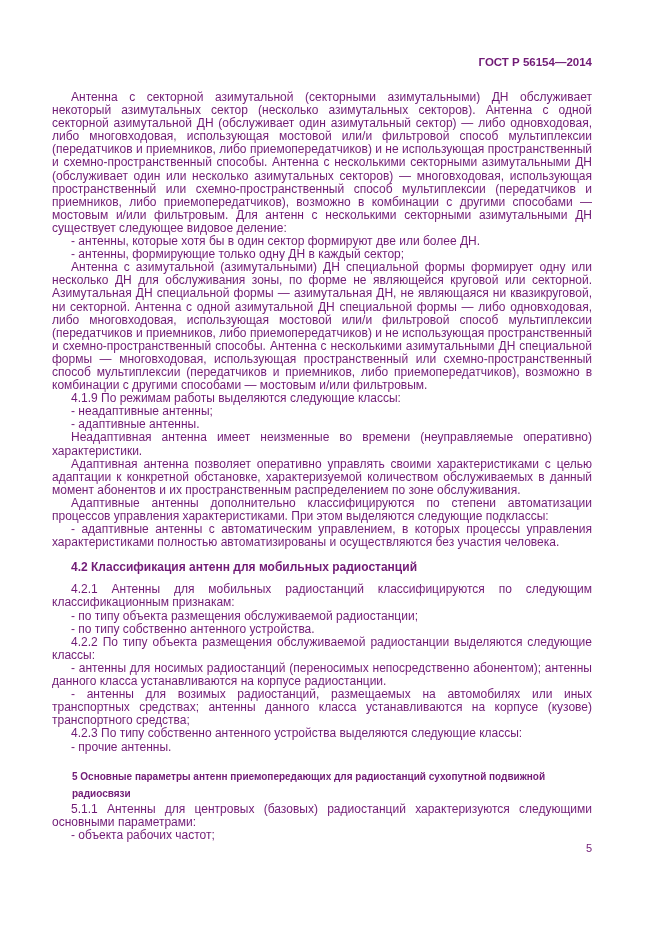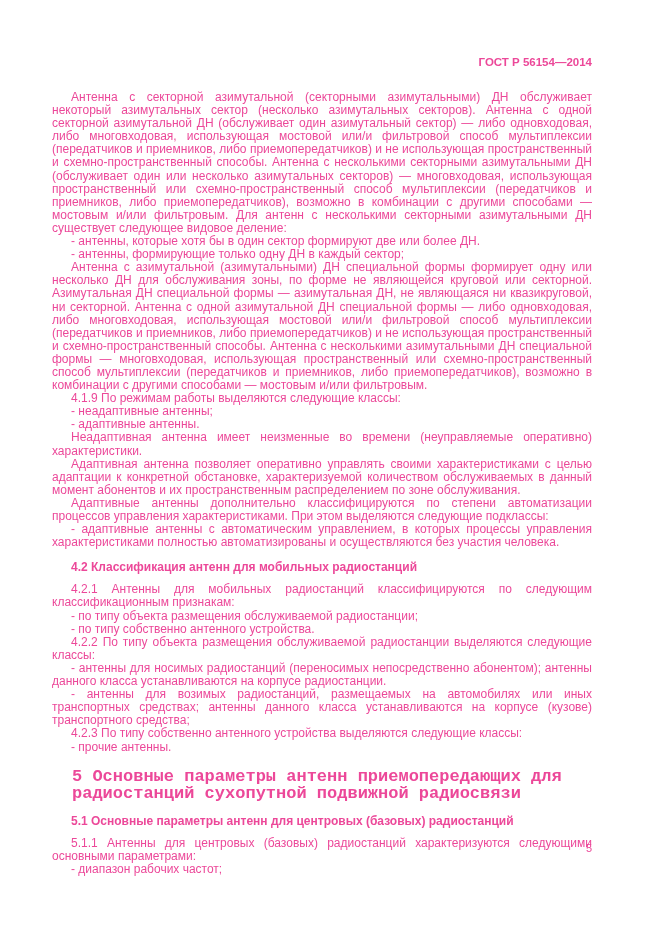--- a/index.html
+++ b/index.html
@@ -6,21 +6,21 @@
     margin: 0;
     padding: 0;
     background: #ffffff;
   }
   .page {
     position: relative;
     width: 661px;
     height: 935px;
     background: #ffffff;
     font-family: "Liberation Sans", sans-serif;
-    color: #ec4899;
+    color: #701a75;
     overflow: hidden;
   }
   .content {
     position: absolute;
     left: 52px;
     top: 56px;
     width: 540px;
   }
   .doc-header {
     text-align: right;
@@ -36,27 +36,26 @@
     text-align: justify;
     text-indent: 19px;
   }
   .body p.subhead {
     font-weight: bold;
     margin-top: 12px;
     margin-bottom: 9px;
   }
   .body p.bighead {
     font-weight: bold;
-    font-size: 17px;
+    font-size: 10px;
     line-height: 17.5px;
     text-indent: 0;
     padding-left: 20px;
     text-align: left;
     margin-top: 14px;
-    font-family: Liberation Mono, monospace;
   }
   .page-number {
     position: absolute;
     top: 842px;
     right: 69px;
     font-size: 11px;
     line-height: 13px;
   }
 </style>
 </head>
@@ -80,19 +79,18 @@
         <p class="subhead">4.2 Классификация антенн для мобильных радиостанций</p>
         <p>4.2.1 Антенны для мобильных радиостанций классифицируются по следующим классификационным признакам:</p>
         <p>- по типу объекта размещения обслуживаемой радиостанции;</p>
         <p>- по типу собственно антенного устройства.</p>
         <p>4.2.2 По типу объекта размещения обслуживаемой радиостанции выделяются следующие классы:</p>
         <p>- антенны для носимых радиостанций (переносимых непосредственно абонентом); антенны данного класса устанавливаются на корпусе радиостанции.</p>
         <p>- антенны для возимых радиостанций, размещаемых на автомобилях или иных транспортных средствах; антенны данного класса устанавливаются на корпусе (кузове) транспортного средства;</p>
         <p>4.2.3 По типу собственно антенного устройства выделяются следующие классы:</p>
         <p>- прочие антенны.</p>
         <p class="bighead">5 Основные параметры антенн приемопередающих для радиостанций сухопутной подвижной радиосвязи</p>
-        <p class="subhead">5.1 Основные параметры антенн для центровых (базовых) радиостанций</p>
         <p>5.1.1 Антенны для центровых (базовых) радиостанций характеризуются следующими основными параметрами:</p>
-        <p>- диапазон рабочих частот;</p>
+        <p>- объекта рабочих частот;</p>
       </div>
   </div>
   <div class="page-number">5</div>
 </div>
 
 </body></html>

